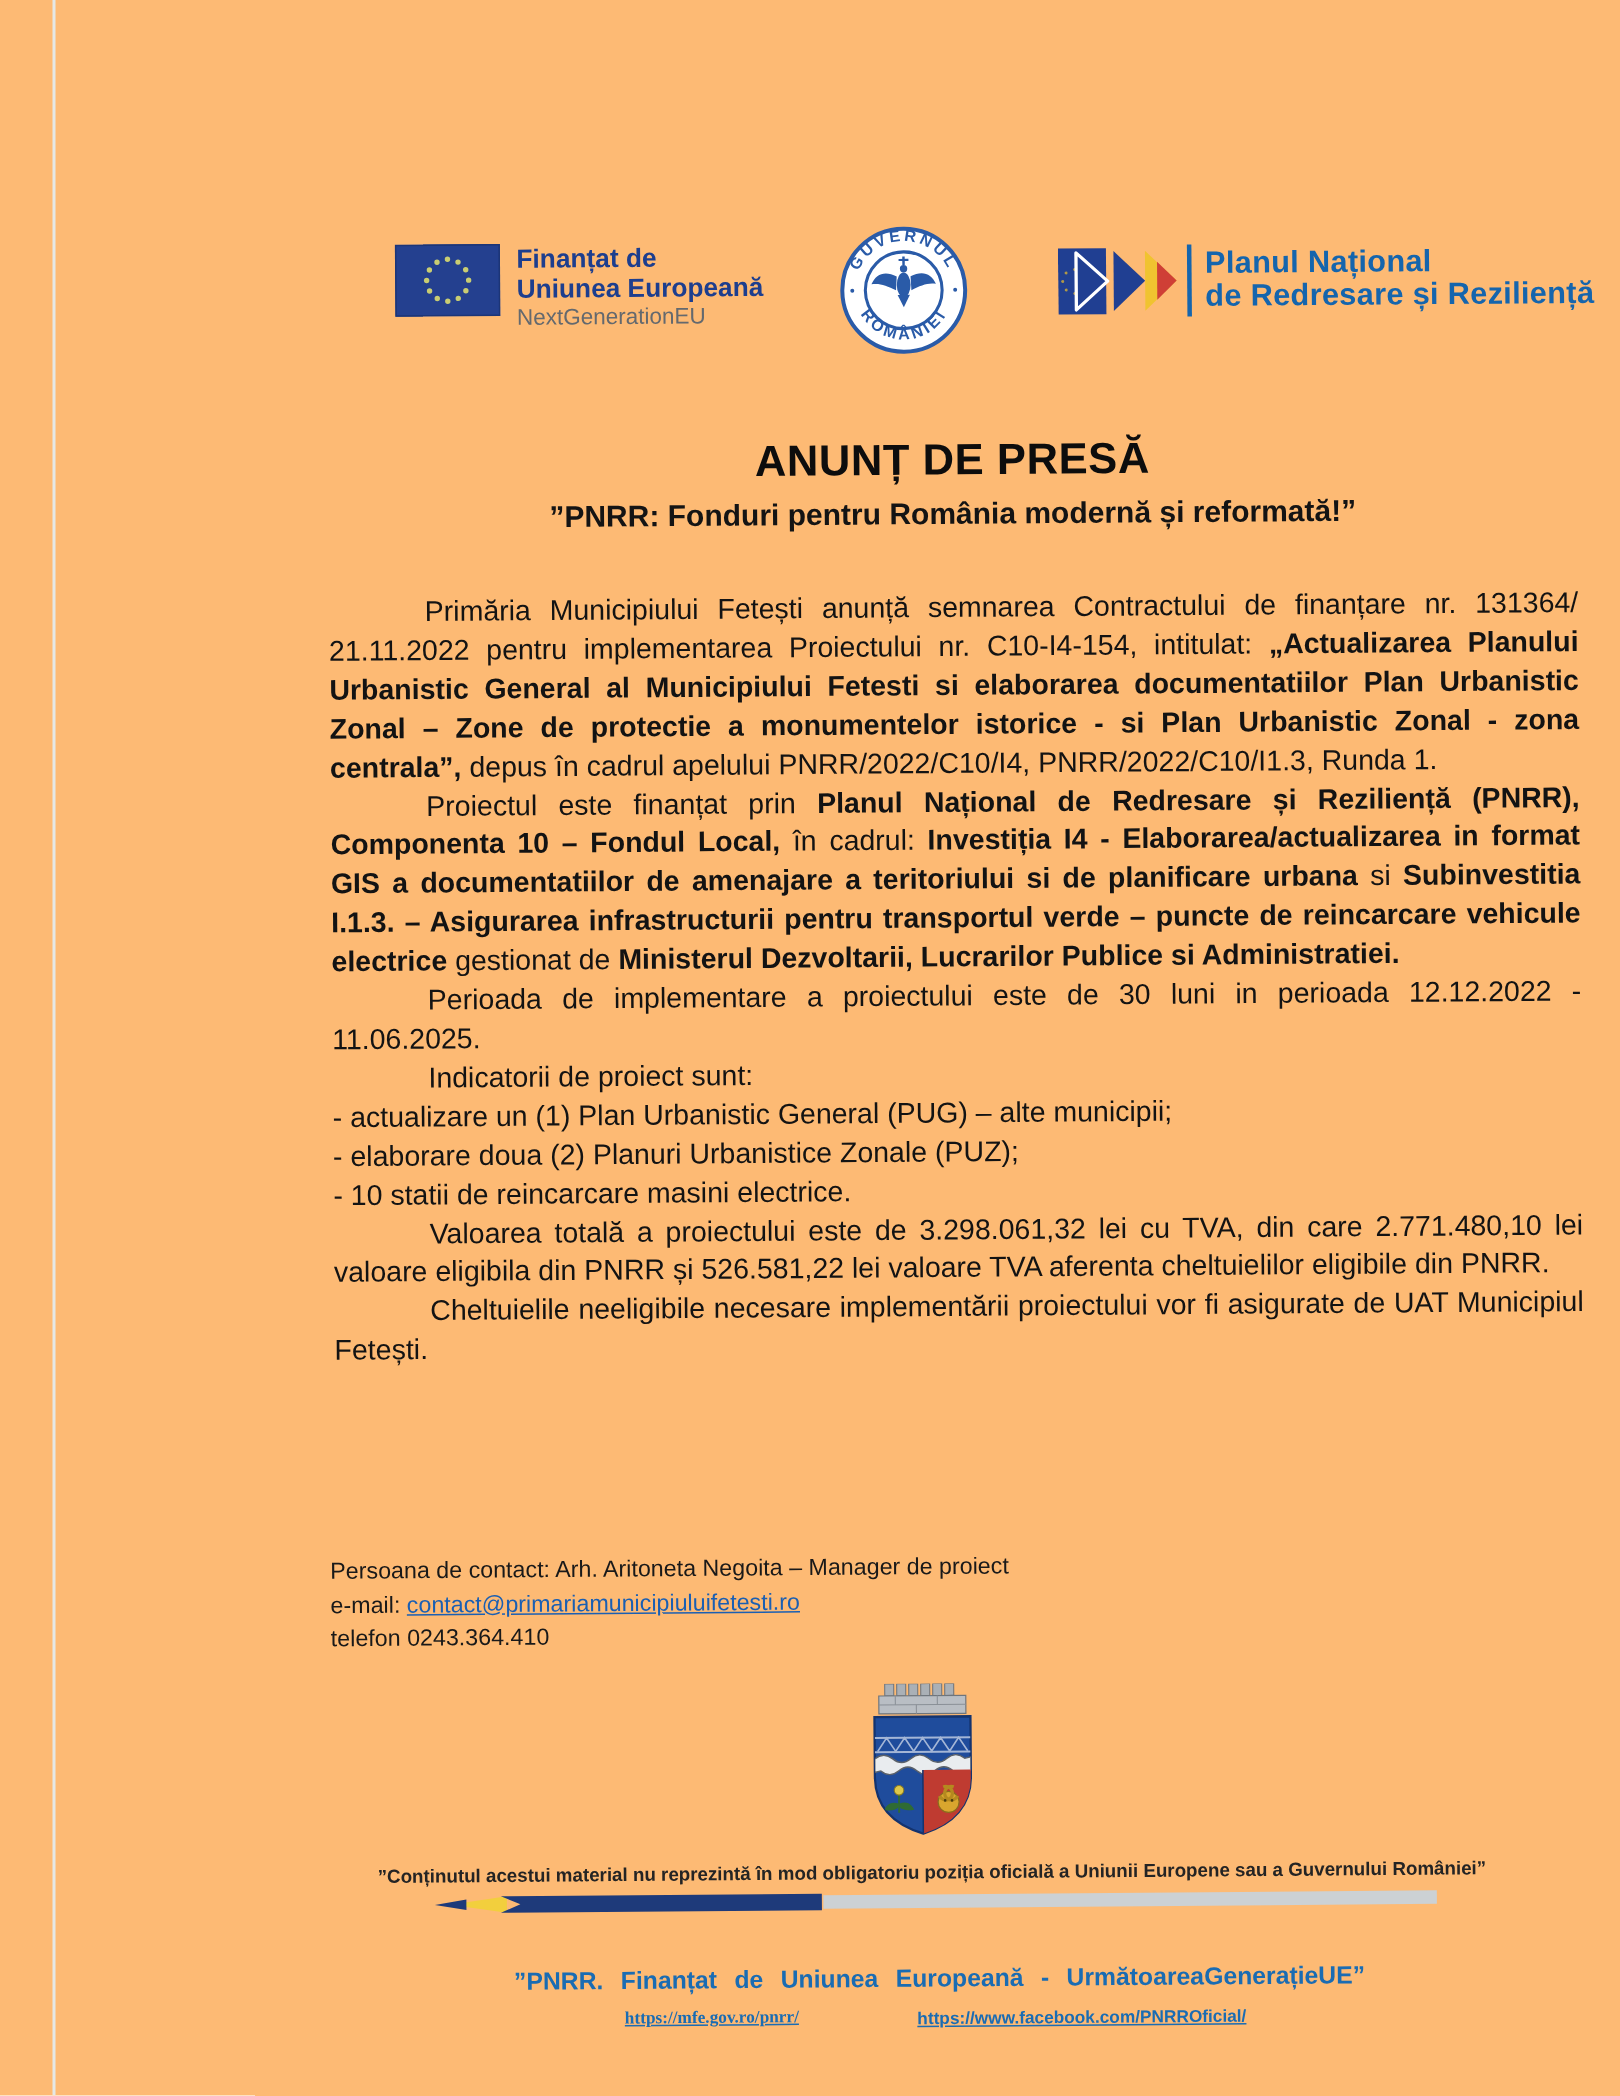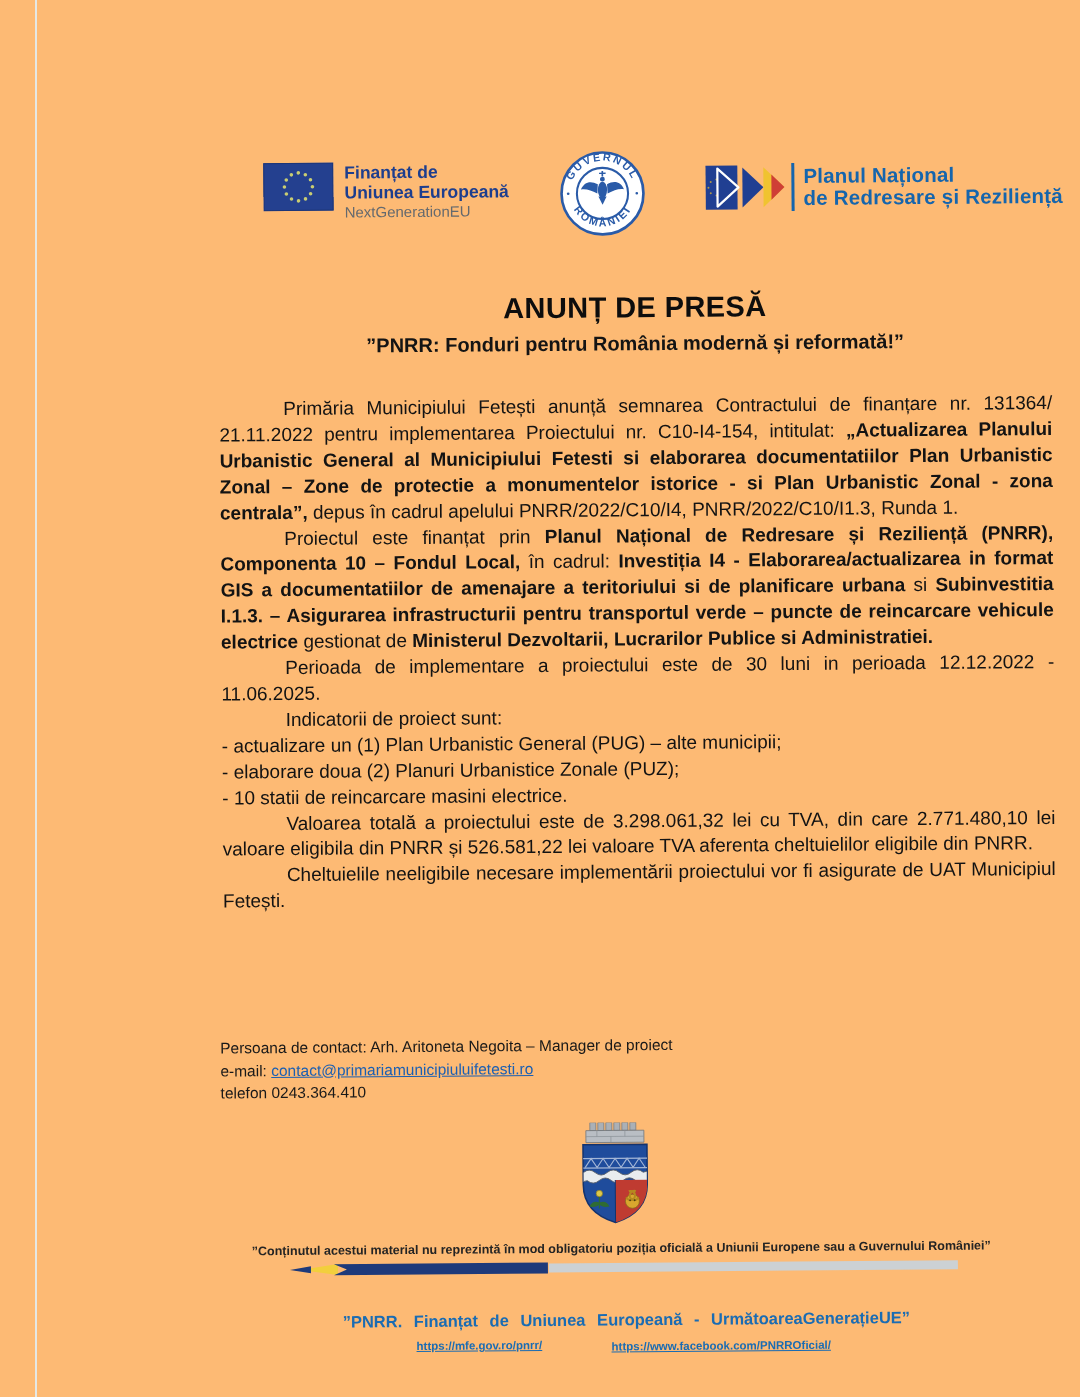--- a/index.html
+++ b/index.html
@@ -37,21 +37,21 @@
   
   .arms{position:absolute;left:574px;top:1123px;}
 
   
   .disclaimer{position:absolute;left:165px;top:1242px;width:905px;text-align:center;
               font-size:12.5px;font-weight:700;color:#242424;}
   .pencil{position:absolute;left:286px;top:1260px;}
   .tagline{position:absolute;left:222px;top:1311px;width:800px;text-align:center;
            font-size:16.5px;font-weight:700;color:#1a6cb3;word-spacing:7px;}
   .flink{position:absolute;font-size:11.5px;font-weight:700;color:#1a6cb3;text-decoration:underline;}
-  .flink1{left:412px;top:1339px;}
+  .flink1{left:412px;top:1339px;font-family:Liberation Serif, serif;}
   .flink2{left:607px;top:1341px;}
 </style>
 </head>
 <body>
 
 <div class="page">
   <div class="scanline"></div>
   <div class="rot">
 
     <div class="eu-logo">

